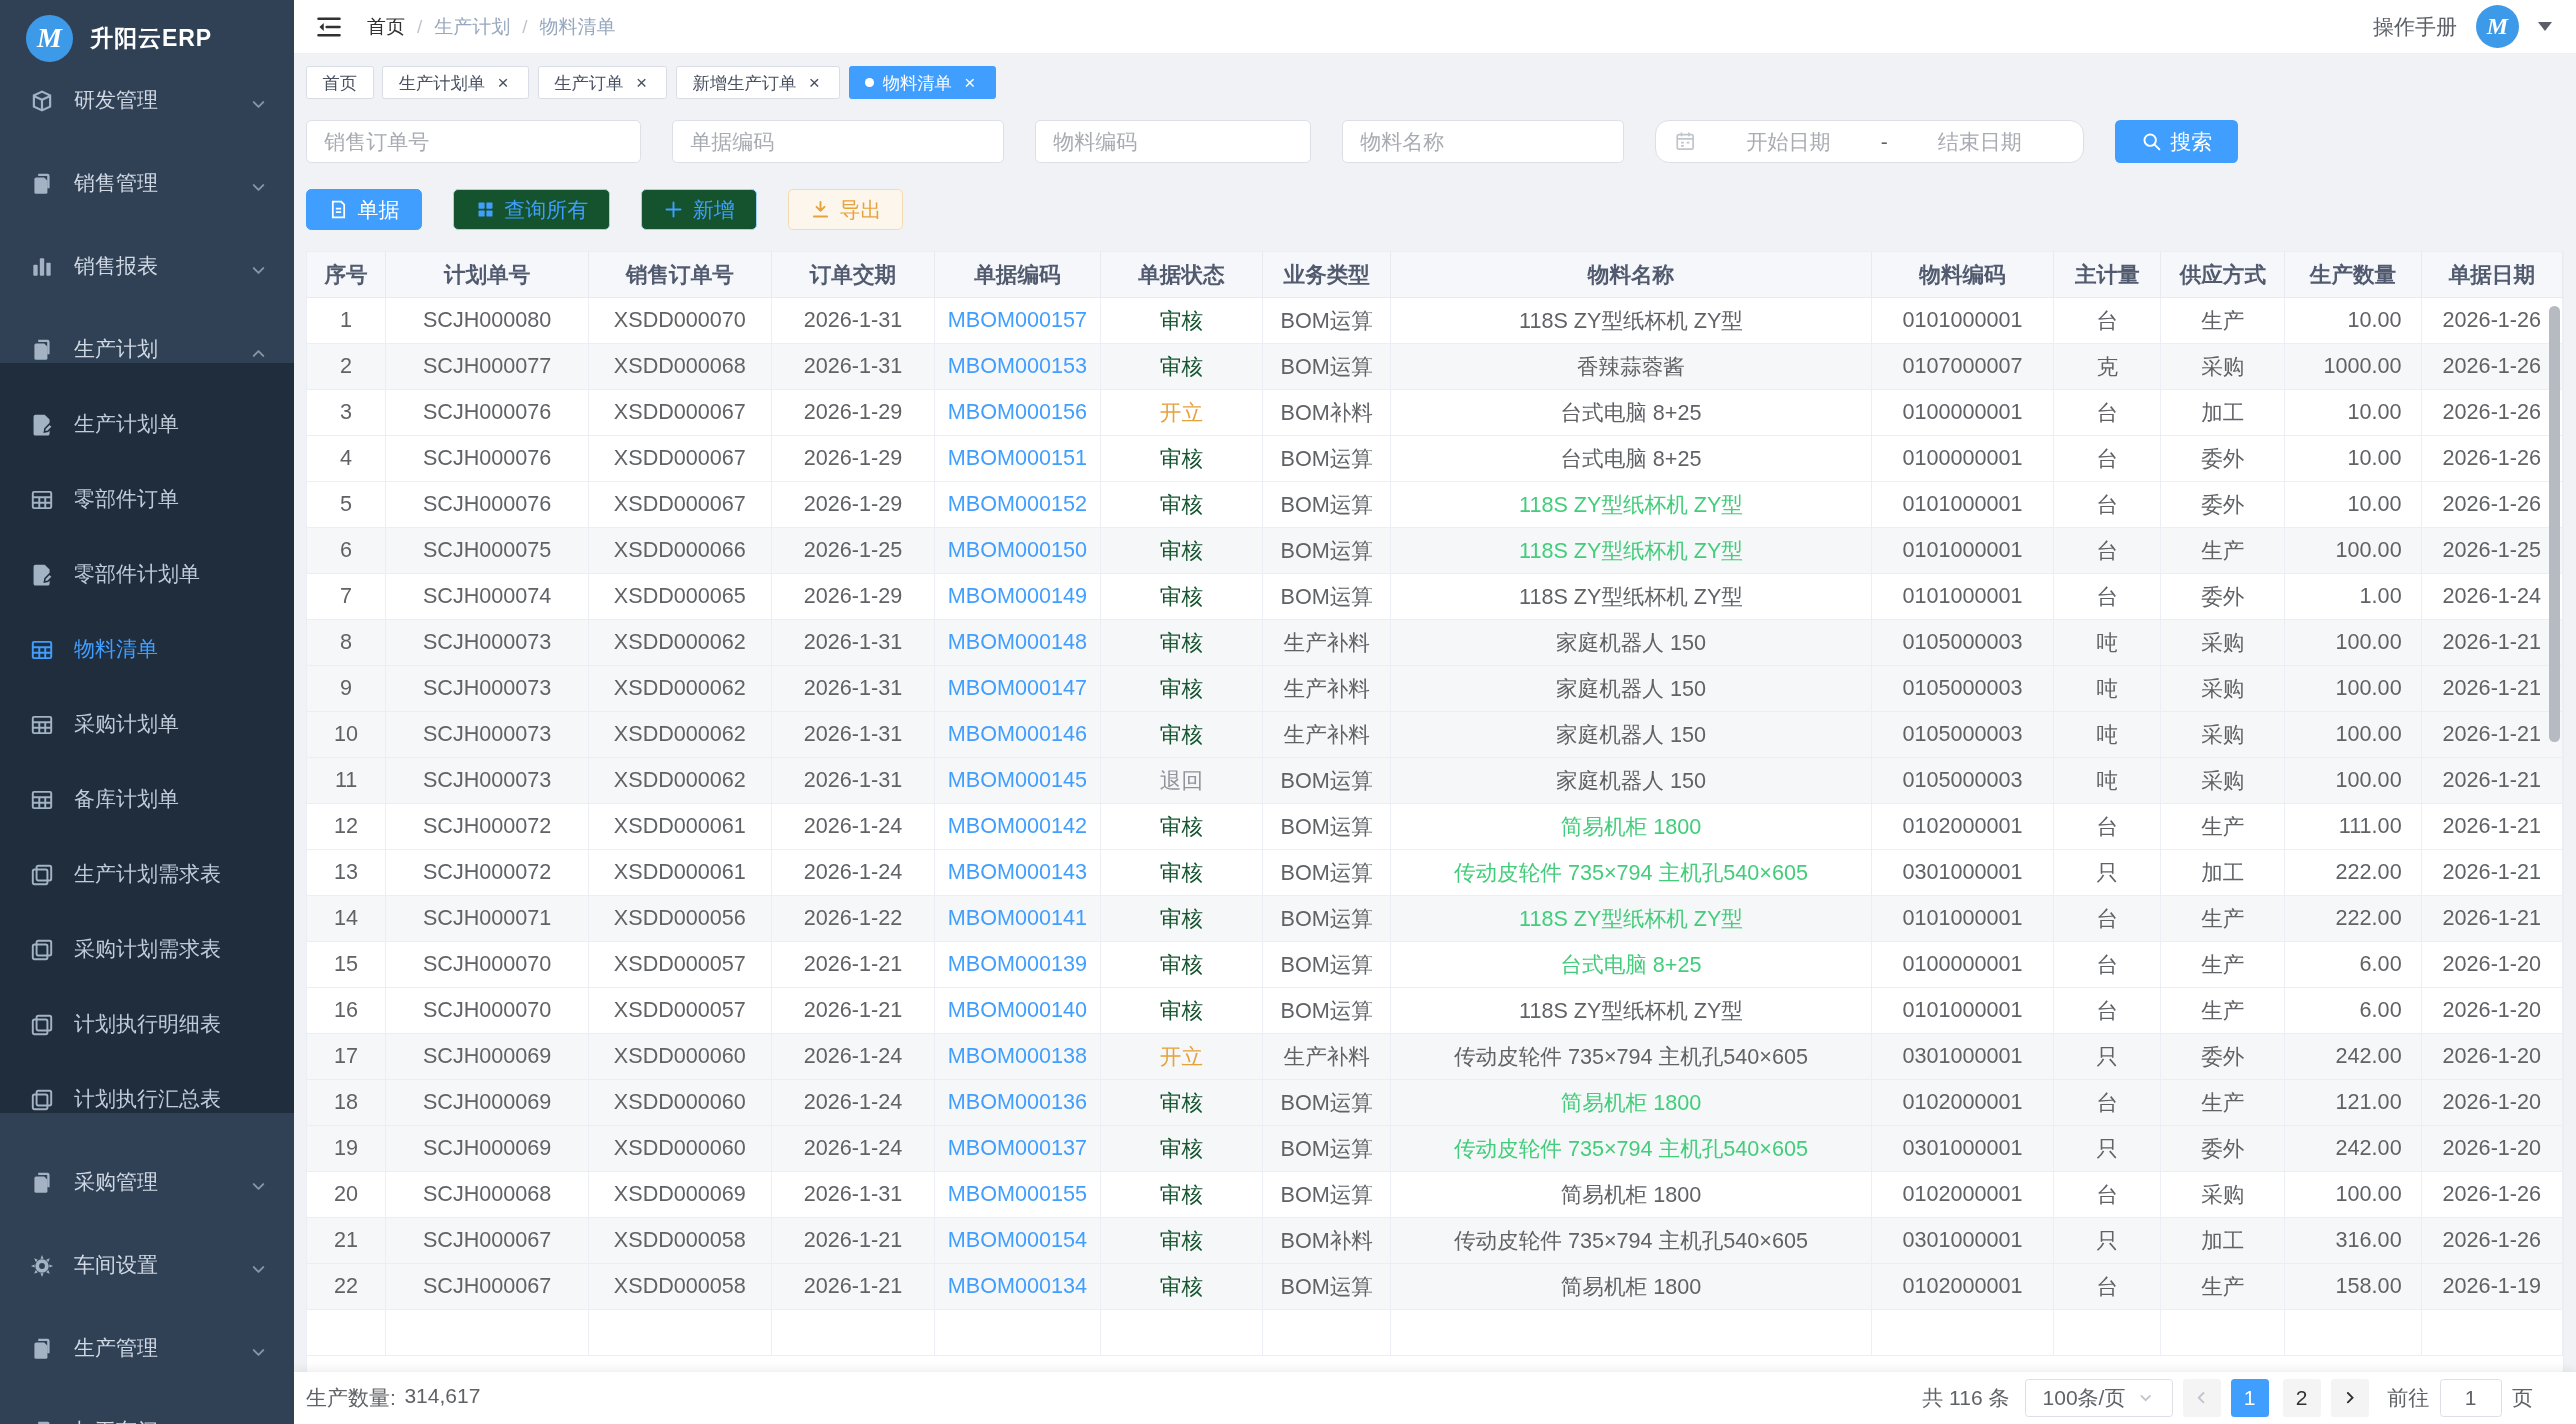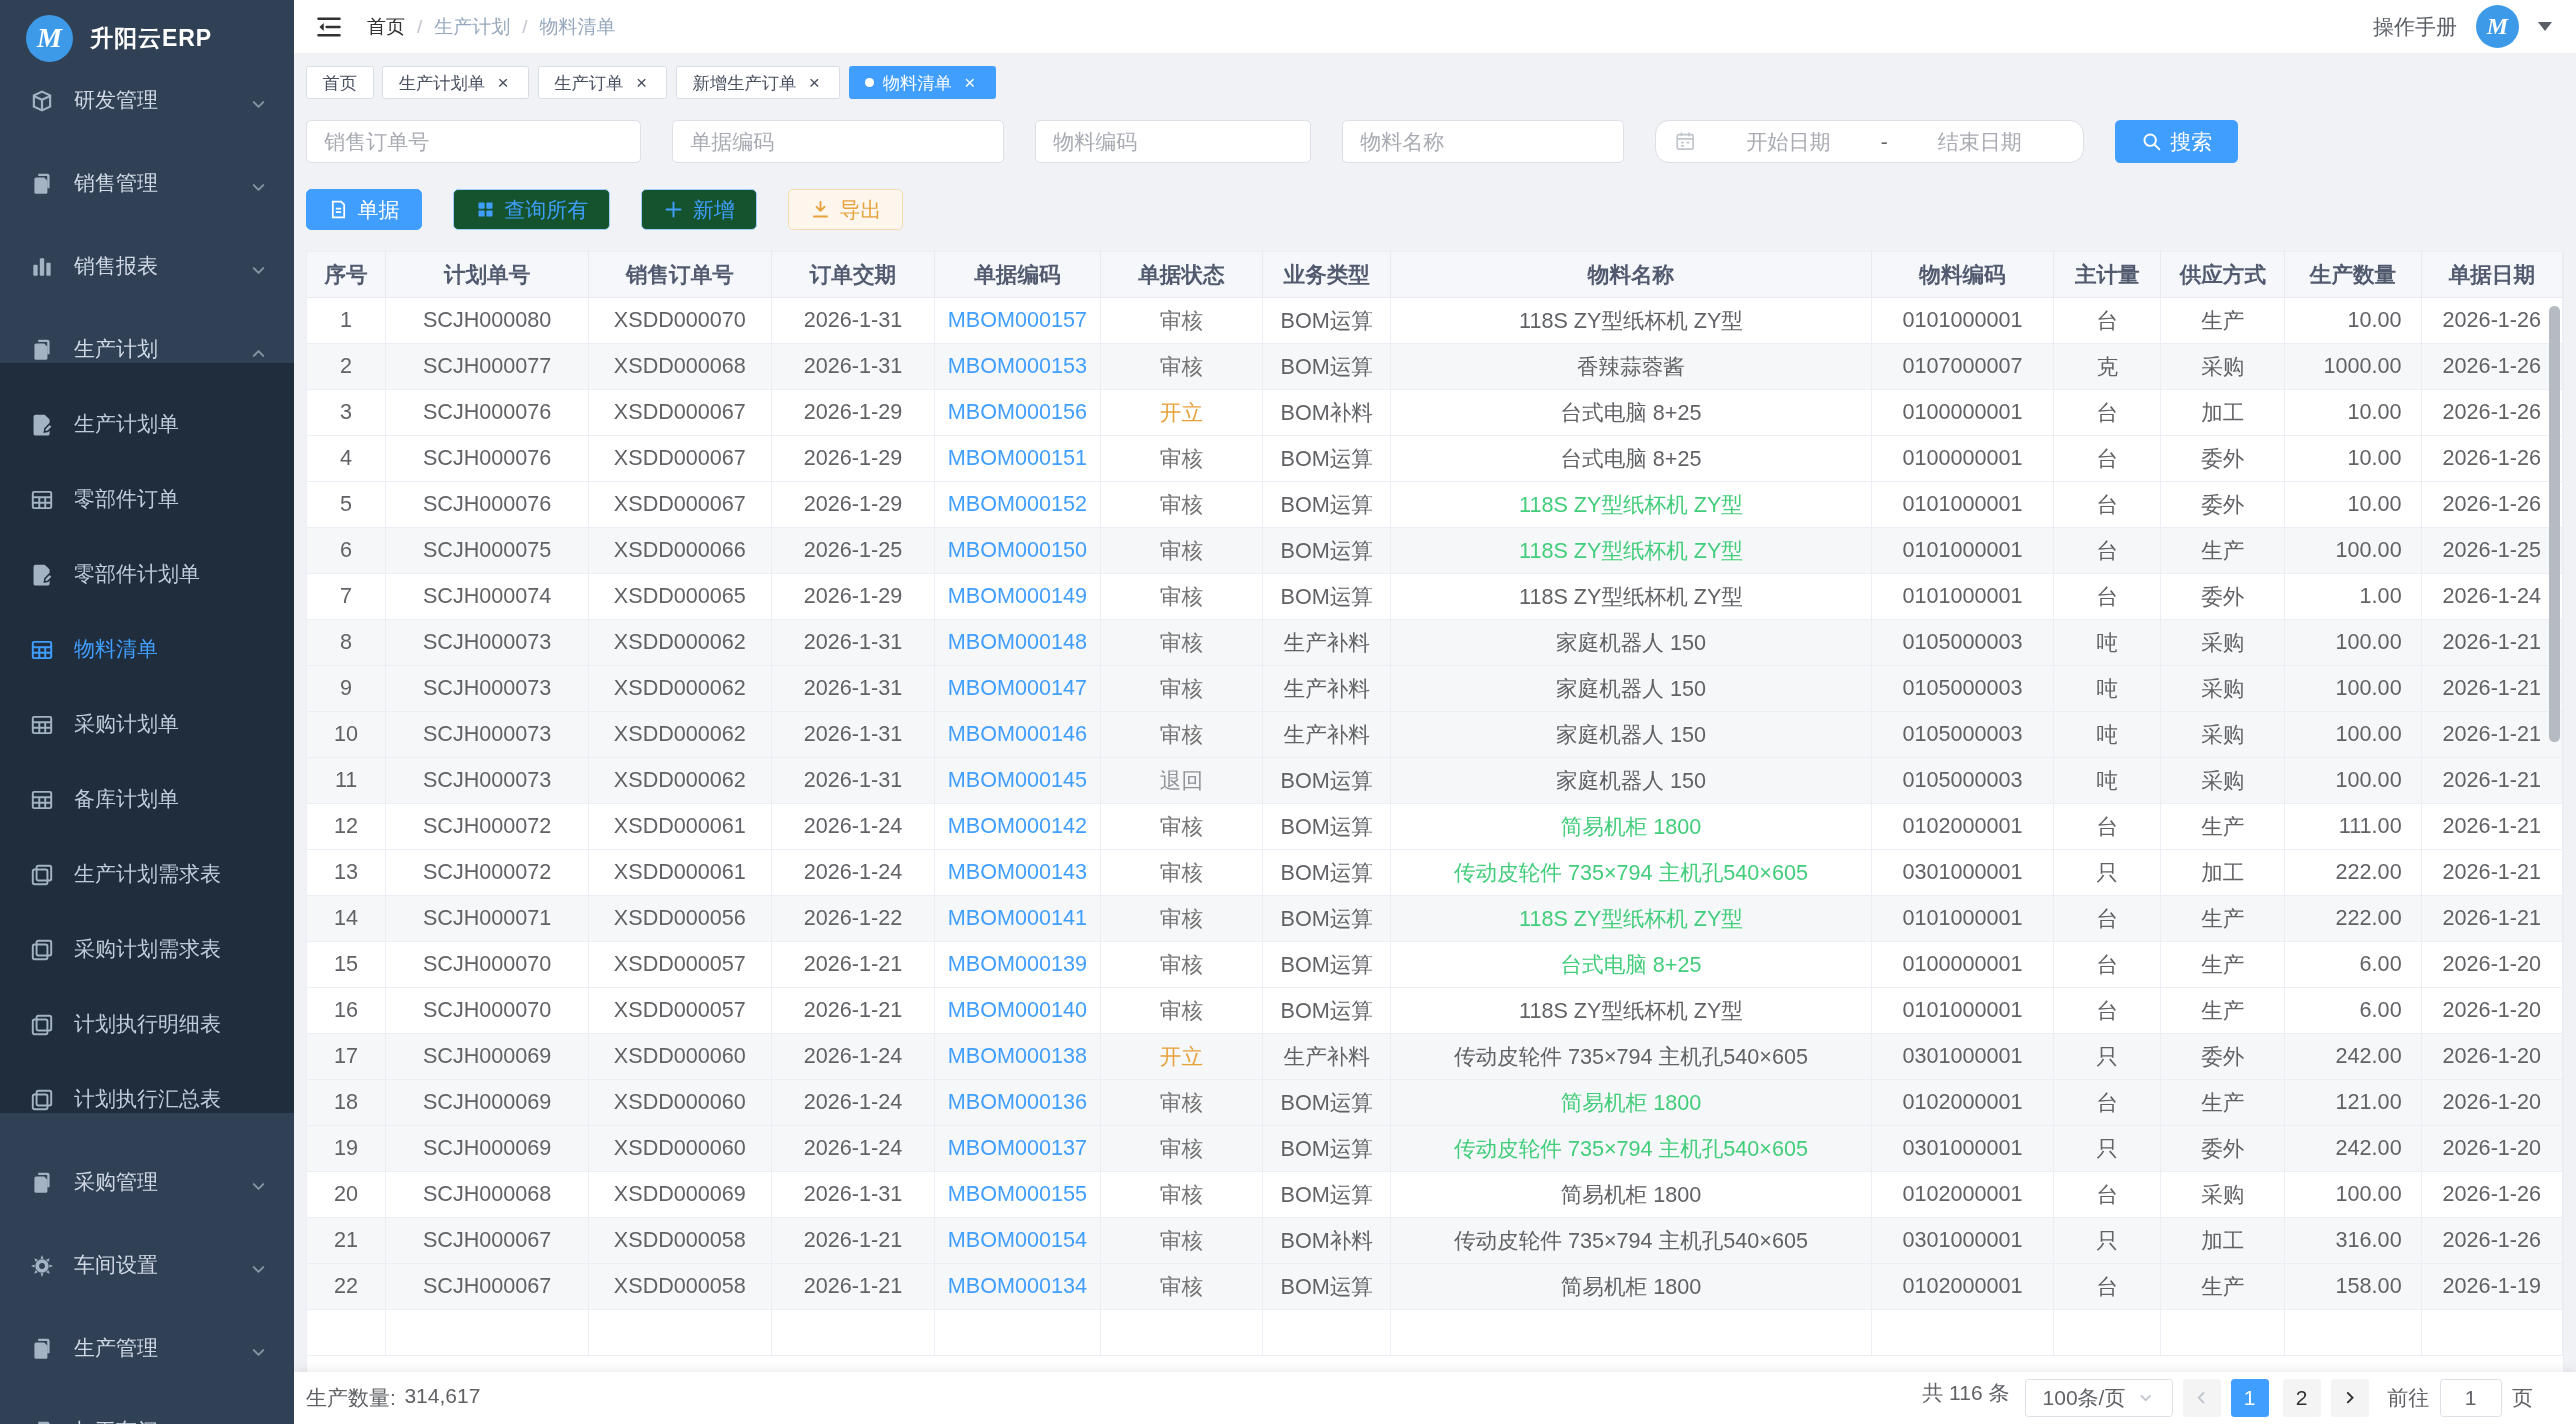--- a/index.html
+++ b/index.html
@@ -68,28 +68,28 @@
   .btn-warn { background:#fdf6ec; border:0.9px solid #f5dab1; color:#e6a23c; }
 
   
   .table-wrap { margin:21px 12px 0 12px; height:1122px; overflow:hidden; background:#fff; position:relative; border:0.9px solid #ebeef5; }
   table { border-collapse:collapse; width:100%; table-layout:fixed; font-size:21.6px; }
   th { height:45px; background:#f5f7fa; color:#515a6e; font-weight:700; border-right:0.9px solid #e8eaef; border-bottom:0.9px solid #e8eaef; text-align:center; }
   td { height:46px; color:#606266; border-right:0.9px solid #ebeef5; border-bottom:0.9px solid #ebeef5; text-align:center; overflow:hidden; white-space:nowrap; padding:0 5.2px; }
   tr.shade td { background:#f6f7f9; }
   td.num { text-align:right; padding-right:19px; }
   .doc-link { color:#409eff; cursor:pointer; text-decoration:none; }
-  .st-ok { color:#737373; } .st-open { color:#e6a23c; } .st-back { color:#909399; }
+  .st-ok { color:#14532d; } .st-open { color:#e6a23c; } .st-back { color:#909399; }
   td.name-green { color:#42cd7a; }
   .vthumb { position:absolute; top:54px; right:3.5px; width:10.4px; height:436px; border-radius:5.2px; background:#b6bac1; cursor:pointer; }
 
   
   .footerbar { position:absolute; left:0; right:0; bottom:0; height:52px; background:#fff; box-shadow:0 -3.5px 8.6px rgba(0,0,0,0.07); display:flex; align-items:center; padding:0 43px 0 12px; font-size:21px; color:#606266; z-index:5; }
   .summary { display:flex; gap:8.6px; }
-  .pager { margin-left:auto; display:flex; gap:10px; }
+  .pager { margin-left:auto; display:flex; align-items:center; gap:10px; }
   .pg-total { margin-right:5.2px; }
   .pg-size { width:148px; height:38px; border:0.9px solid #dcdfe6; border-radius:3.5px; background:#fff; display:flex; align-items:center; justify-content:center; gap:12px; color:#606266; cursor:pointer; }
   .pg-size svg { width:17.3px; height:17.3px; color:#c0c4cc; }
   .pg, .pg-arrow { min-width:38px; height:38px; border:none; border-radius:3.5px; background:#f4f4f5; color:#303133; font-size:21px; cursor:pointer; display:flex; align-items:center; justify-content:center; font-family:inherit; }
   .pg.active { background:#409eff; color:#fff; }
   .pg-arrow svg { width:17.3px; height:17.3px; }
   .pg-arrow.prev { color:#c0c4cc; }
   .goto { display:flex; align-items:center; gap:10.4px; margin-left:8.6px; }
   .goto input { width:62px; height:38px; border:0.9px solid #dcdfe6; border-radius:3.5px; text-align:center; font-size:21px; color:#606266; outline:none; font-family:inherit; }
 </style>

